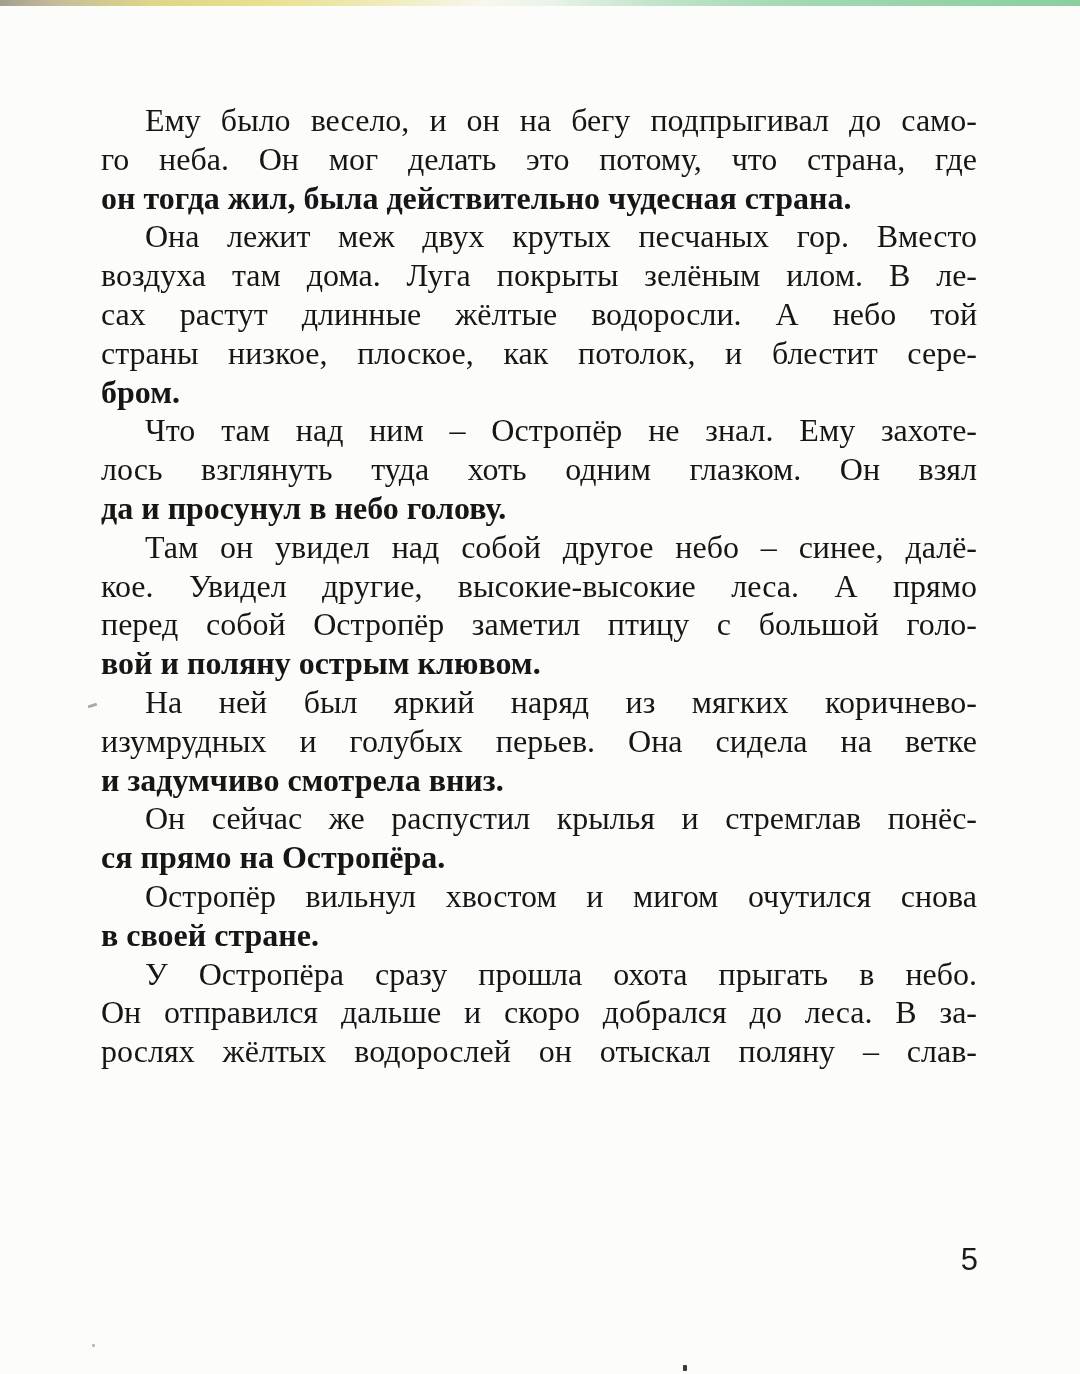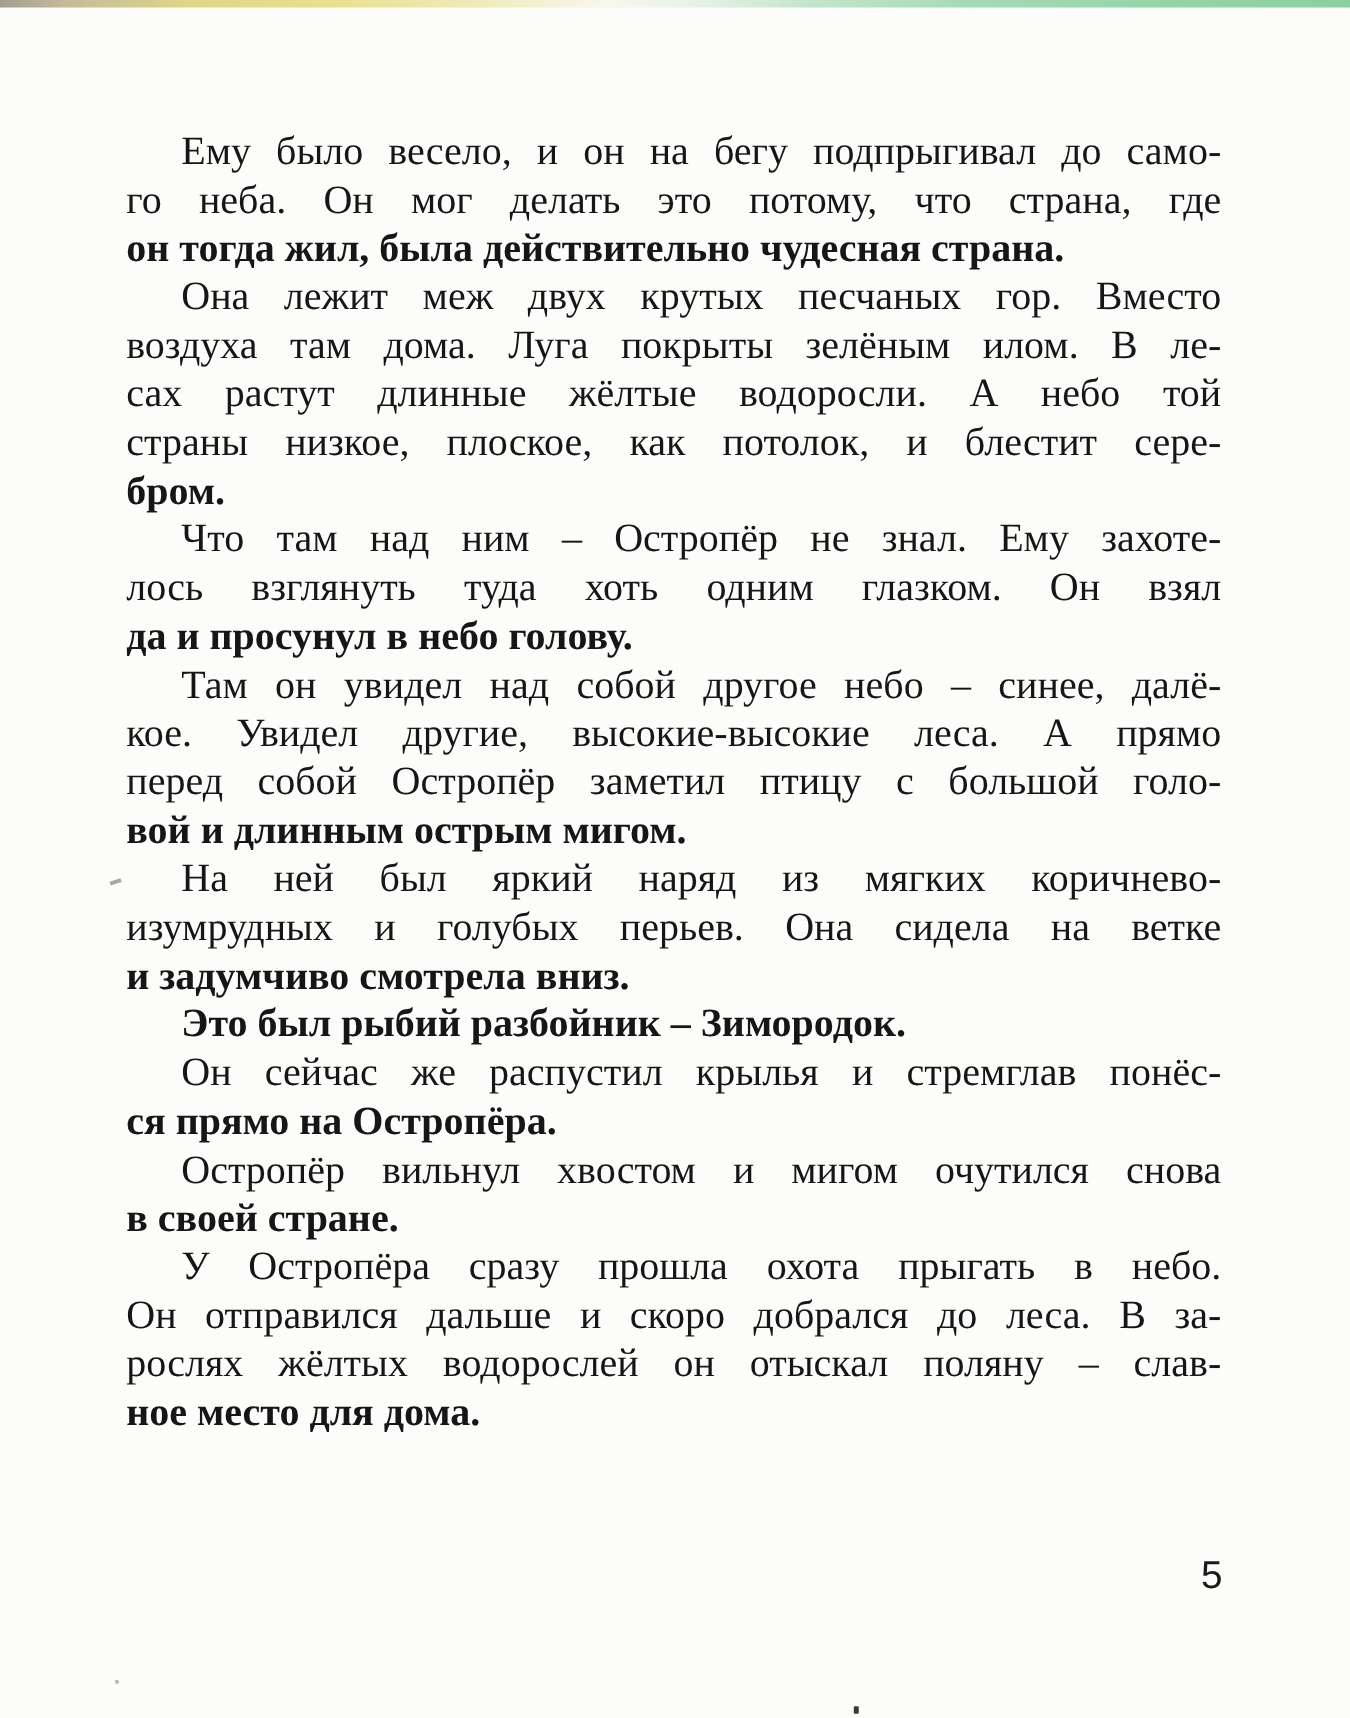--- a/index.html
+++ b/index.html
@@ -108,49 +108,45 @@
     <div class="para">
       <div class="line first">Что там над ним – Остропёр не знал. Ему захоте-</div>
       <div class="line">лось взглянуть туда хоть одним глазком. Он взял</div>
       <div class="line final">да и просунул в небо голову.</div>
     </div>
 
     <div class="para">
       <div class="line first">Там он увидел над собой другое небо – синее, далё-</div>
       <div class="line">кое. Увидел другие, высокие-высокие леса. А прямо</div>
       <div class="line">перед собой Остропёр заметил птицу с большой голо-</div>
-      <div class="line final">вой и длинным острым мигом.</div>
+      <div class="line final">вой и поляну острым клювом.</div>
     </div>
 
     <div class="para">
       <div class="line first">На ней был яркий наряд из мягких коричнево-</div>
       <div class="line">изумрудных и голубых перьев. Она сидела на ветке</div>
       <div class="line final">и задумчиво смотрела вниз.</div>
     </div>
 
-    <div class="para">
-      <div class="line first final">Это был рыбий разбойник – Зимородок.</div>
-    </div>
 
     <div class="para">
       <div class="line first">Он сейчас же распустил крылья и стремглав понёс-</div>
       <div class="line final">ся прямо на Остропёра.</div>
     </div>
 
     <div class="para">
       <div class="line first">Остропёр вильнул хвостом и мигом очутился снова</div>
       <div class="line final">в своей стране.</div>
     </div>
 
 
     <div class="para">
       <div class="line first">У Остропёра сразу прошла охота прыгать в небо.</div>
       <div class="line">Он отправился дальше и скоро добрался до леса. В за-</div>
       <div class="line">рослях жёлтых водорослей он отыскал поляну – слав-</div>
-      <div class="line final">ное место для дома.</div>
     </div>
 
   </div>
 
   <div class="page-number">5</div>
 
   <div class="margin-tick"></div>
   <div class="speck speck-a"></div>
   <div class="speck speck-b"></div>
 

